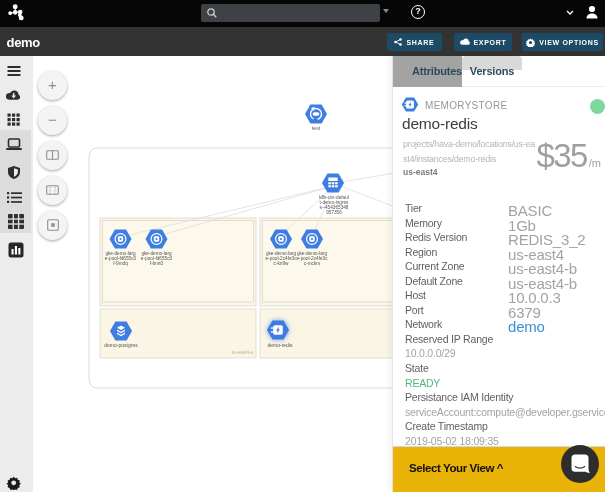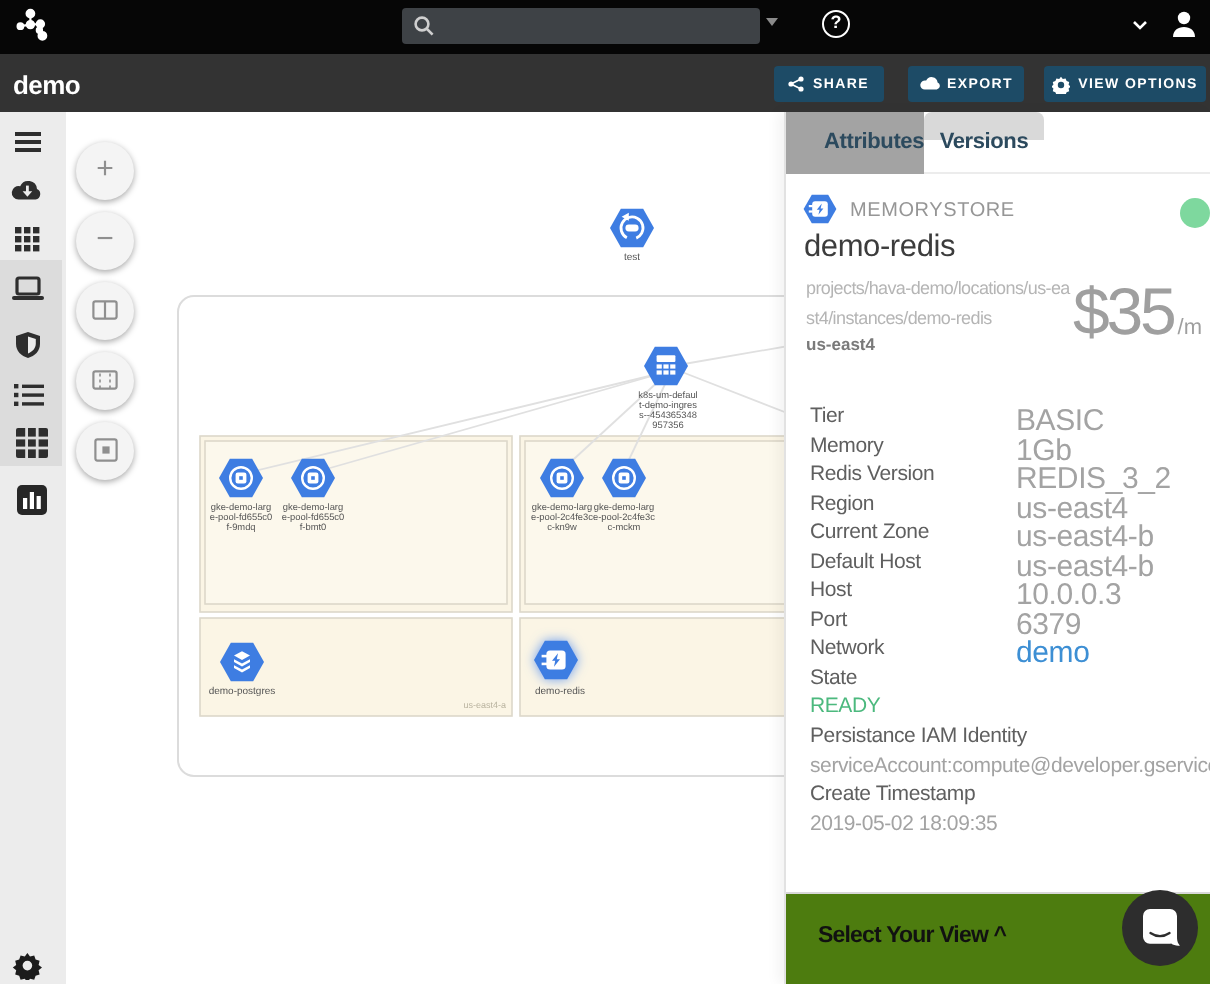--- a/index.html
+++ b/index.html
@@ -65,21 +65,21 @@
 #price { position:absolute; right:4px; top:81px; color:#9f9f9f; }
 #price .big { font-size:33px; letter-spacing:-1.6px; }
 #price .small { font-size:11px; letter-spacing:0; margin-left:2px; }
 #kv { position:absolute; left:0; top:146px; width:213px; overflow:hidden; }
 .kvrow { position:relative; height:14.55px;text-decoration:underline; }
 .k { position:absolute; left:12px; top:0; font-size:10.5px; letter-spacing:-0.2px; color:#5f5f5f; }
 .v { position:absolute; left:99px; top:0; font-size:15px; letter-spacing:-0.2px; color:#a3a3a3;padding-left:16px; }
 .vfull { position:absolute; left:12px; top:0; font-size:10.5px; letter-spacing:-0.2px; color:#a3a3a3; white-space:nowrap; }
 .vlink { color:#3d8fd4; }
 .vgreen { color:#4cb97e; }
-#viewbar { position:absolute; left:0; top:390px; width:213px; height:46px; background:#4d7c0f;
+#viewbar { position:absolute; left:0; top:390px; width:213px; height:46px; background:#eab308;
   border-top:1px solid #d8d8d8; }
 #viewbar .t { position:absolute; left:16px; top:15px; font-size:11.5px; letter-spacing:-0.4px; font-weight:bold; color:#111; }
 #chat { position:absolute; left:168px; top:-2px; width:38px; height:38px; border-radius:50%;
   background:#2d2d2d; }
 </style>
 </head>
 <body>
 <div id="app">
 
   <div id="topbar">
@@ -369,34 +369,40 @@
         </div>
       <div class="kvrow">
           <span class="k">Region</span>
           <span class="v">us-east4</span>
         </div>
       <div class="kvrow">
           <span class="k">Current Zone</span>
           <span class="v">us-east4-b</span>
         </div>
       <div class="kvrow">
-          <span class="k">Default Host</span>
+          <span class="k">Default Zone</span>
           <span class="v">us-east4-b</span>
         </div>
       <div class="kvrow">
           <span class="k">Host</span>
           <span class="v">10.0.0.3</span>
         </div>
       <div class="kvrow">
           <span class="k">Port</span>
           <span class="v">6379</span>
         </div>
       <div class="kvrow">
           <span class="k">Network</span>
           <span class="v vlink">demo</span>
+        </div>
+      <div class="kvrow">
+          <span class="k">Reserved IP Range</span>
+        </div>
+      <div class="kvrow">
+          <span class="vfull">10.0.0.0/29</span>
         </div>
       <div class="kvrow">
           <span class="k">State</span>
         </div>
       <div class="kvrow">
           <span class="vfull vgreen">READY</span>
         </div>
       <div class="kvrow">
           <span class="k">Persistance IAM Identity</span>
         </div>

